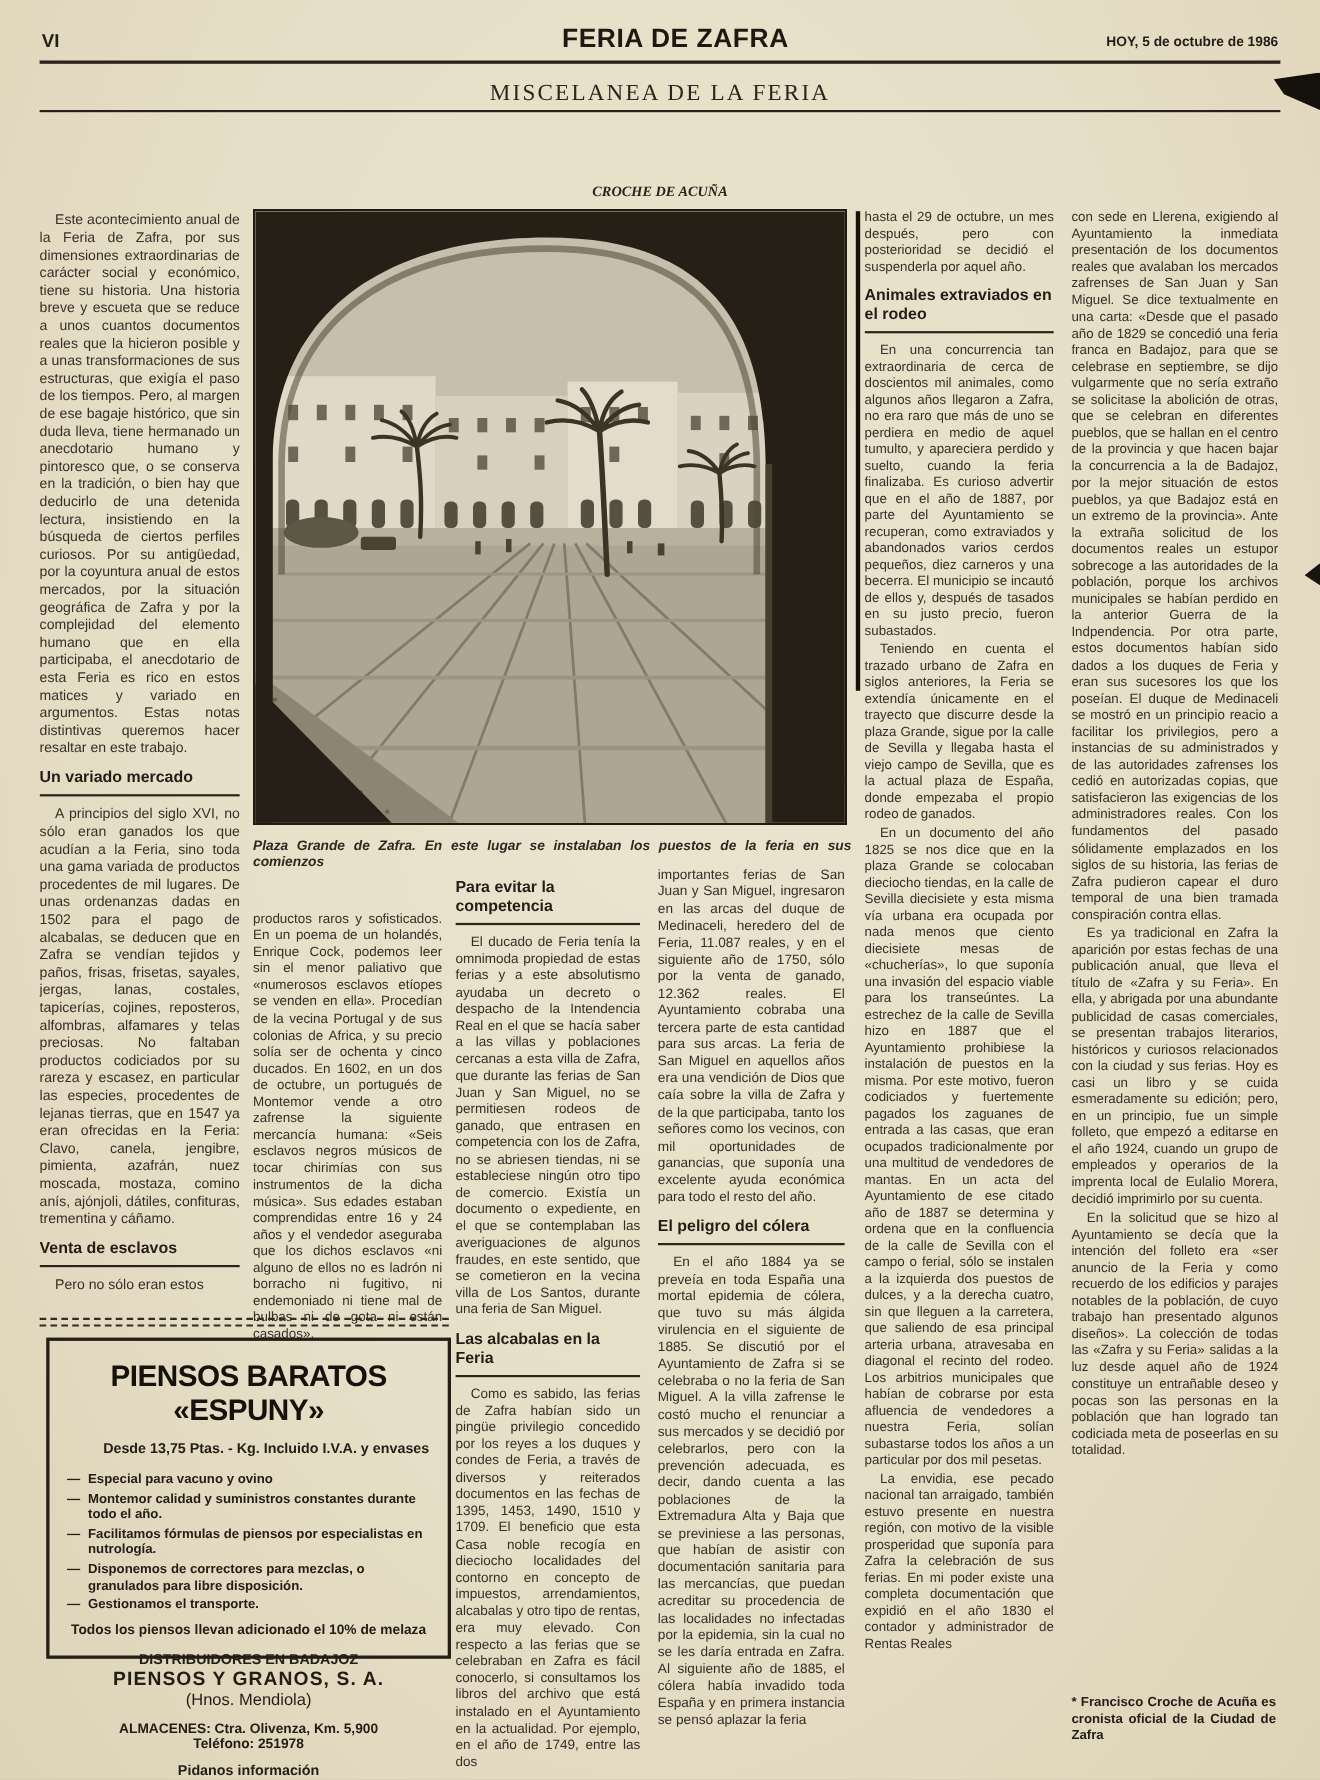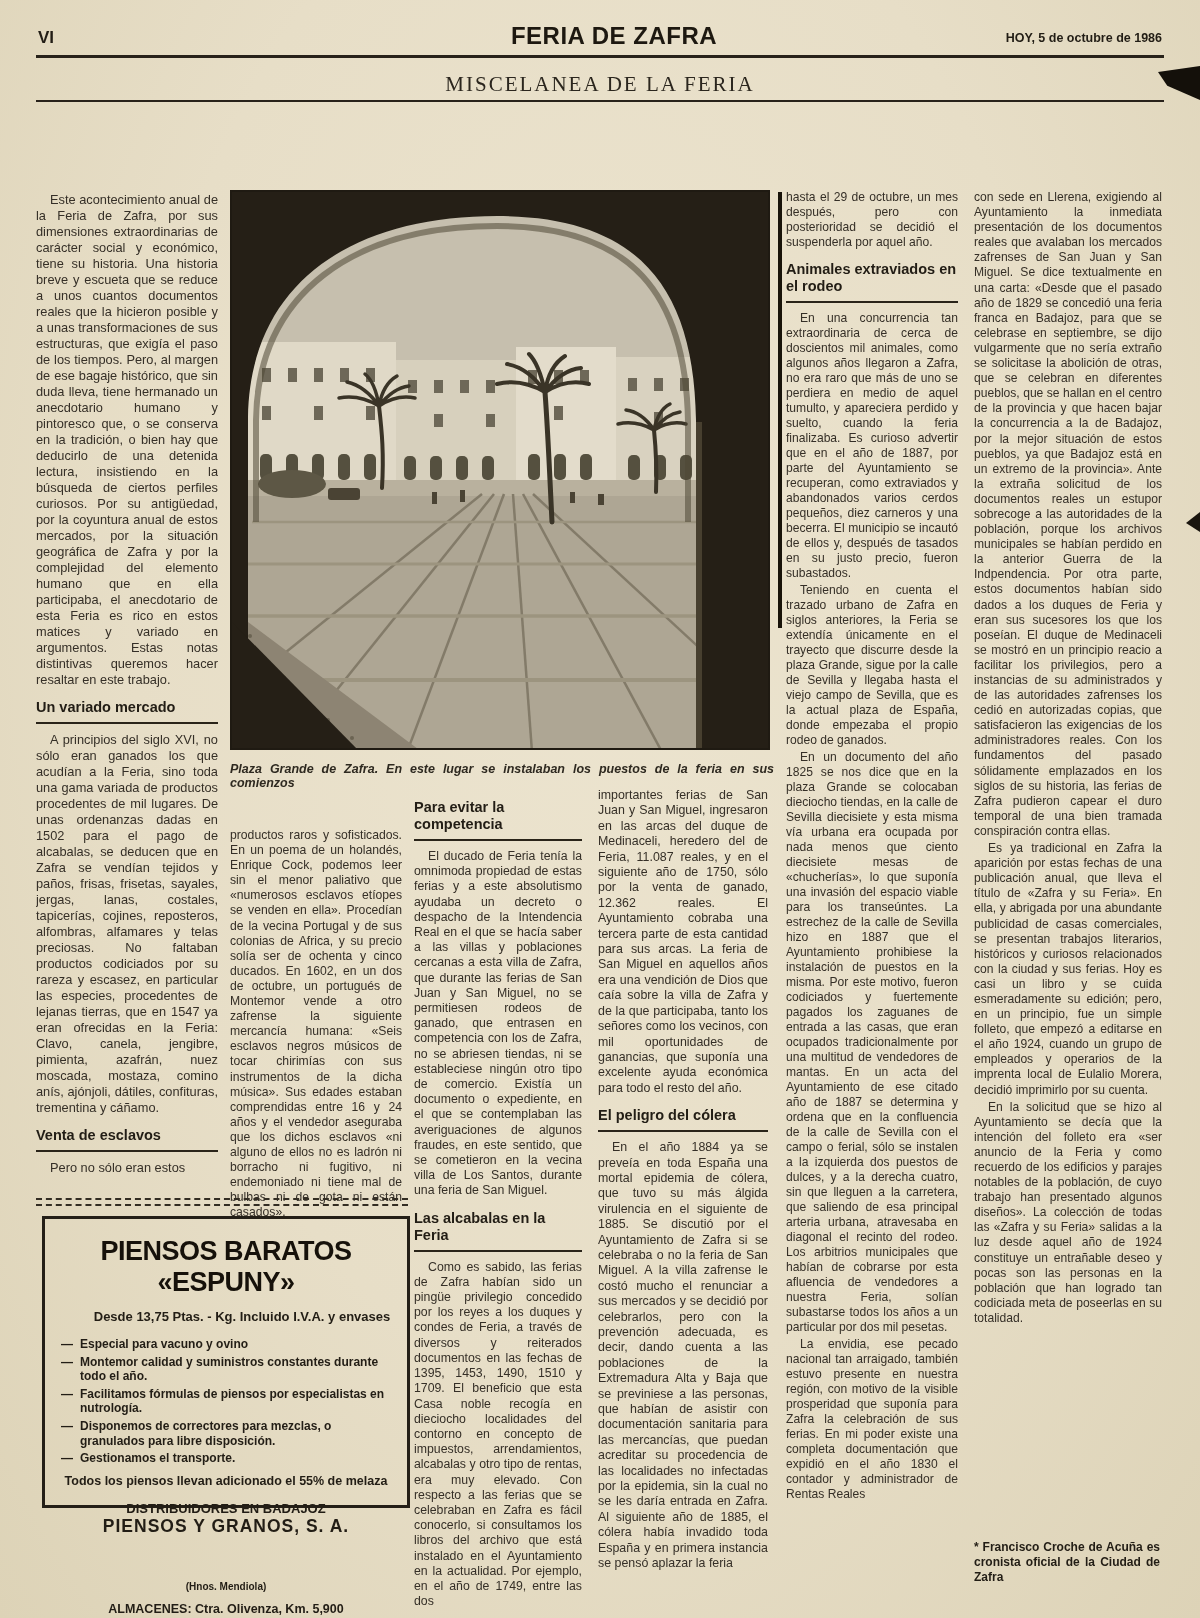--- a/index.html
+++ b/index.html
@@ -50,21 +50,21 @@
   .ad-box{position:absolute;left:42px;top:1216px;width:368px;height:292px;box-sizing:border-box;
     border:3px solid #241f17;color:#221d15;text-align:center;}
   .ad-title{margin-top:17px;font-size:27px;font-weight:700;letter-spacing:-.5px;color:#16110a;}
   .ad-sub{margin-top:11px;font-size:13px;font-weight:700;padding-left:32px;}
   .ad-bullets{margin:13px 14px 0 16px;text-align:left;}
   .ad-bullet{display:flex;gap:7px;font-size:12px;font-weight:700;line-height:14.6px;margin-bottom:3px;}
   .ad-bullet .dash{flex:0 0 auto;}
   .ad-note{margin-top:8px;font-size:12.5px;font-weight:700;}
   .ad-dist{margin-top:13px;font-size:13px;font-weight:700;}
   .ad-company{font-size:17.5px;font-weight:700;letter-spacing:1px;}
-  .ad-hnos{font-size:10px;font-weight:700;margin-top:44px;}
+  .ad-hnos{font-size:15px;font-weight:400;}
   .ad-addr{margin-top:10px;font-size:12.5px;font-weight:700;}
   .ad-phone{font-size:12.5px;font-weight:700;}
   .ad-cta{margin-top:10px;font-size:13px;font-weight:700;}
   
   .artifact-a{position:absolute;left:1158px;top:66px;width:42px;height:34px;background:#14100a;
     clip-path:polygon(100% 0,100% 100%,22% 58%,0 18%);}
   .artifact-b{position:absolute;left:1186px;top:512px;width:14px;height:20px;background:#1a150e;
     clip-path:polygon(100% 0,100% 100%,0 55%);}
 </style>
 </head>
@@ -72,20 +72,21 @@
 
 <div class="page">
 
   <div class="pageno">VI</div>
   <div class="section-title">FERIA DE ZAFRA</div>
   <div class="edition-date">HOY, 5 de octubre de 1986</div>
   <div class="rule rule-1"></div>
   <div class="kicker">MISCELANEA DE LA FERIA</div>
   <div class="rule rule-2"></div>
 
+  <div class="byline">CROCHE DE ACUÑA</div>
 
   <figure class="photo">
     <svg viewBox="0 0 540 560" width="540" height="560">
       <rect x="0" y="0" width="540" height="560" fill="#c6bfae"></rect>
 
       <g>
         <rect x="14" y="150" width="150" height="140" fill="#e0d9c7"></rect>
         <rect x="164" y="168" width="120" height="122" fill="#d7d0bd"></rect>
         <rect x="284" y="155" width="100" height="135" fill="#e3dccb"></rect>
         <rect x="384" y="165" width="130" height="125" fill="#d9d2c0"></rect>
@@ -246,21 +247,21 @@
         </div>
         <div class="ad-bullet">
           <span class="dash">—</span>
           <span>Disponemos de correctores para mezclas, o granulados para libre disposición.</span>
         </div>
         <div class="ad-bullet">
           <span class="dash">—</span>
           <span>Gestionamos el transporte.</span>
         </div>
       </div>
-    <div class="ad-note">Todos los piensos llevan adicionado el 55% de melaza</div>
+    <div class="ad-note">Todos los piensos llevan adicionado el 10% de melaza</div>
     <div class="ad-dist">DISTRIBUIDORES EN BADAJOZ</div>
     <div class="ad-company">PIENSOS Y GRANOS, S. A.</div>
     <div class="ad-hnos">(Hnos. Mendiola)</div>
     <div class="ad-addr">ALMACENES: Ctra. Olivenza, Km. 5,900</div>
     <div class="ad-phone">Teléfono: 251978</div>
     <div class="ad-cta">Pidanos información</div>
   </div>
 
   <div class="artifact-a"></div>
   <div class="artifact-b"></div>

